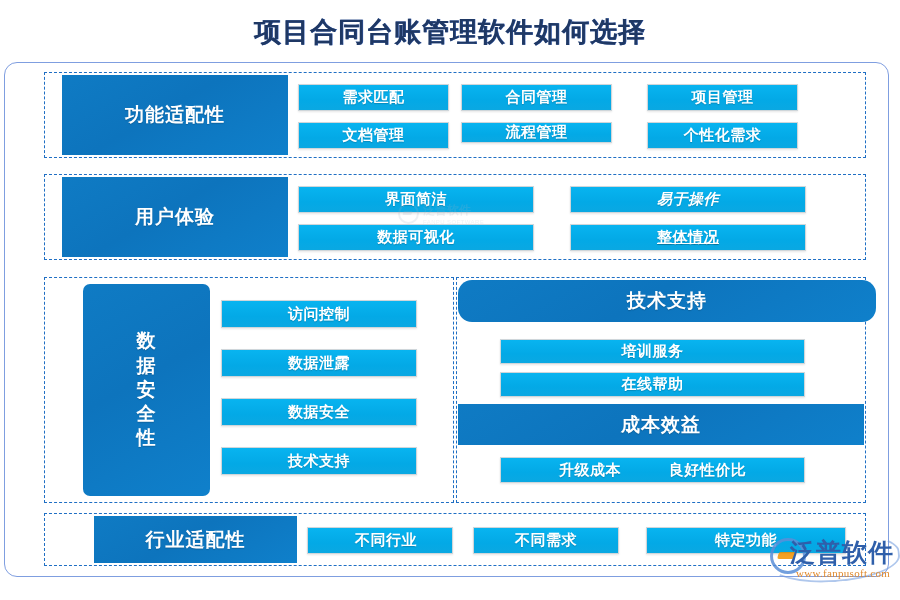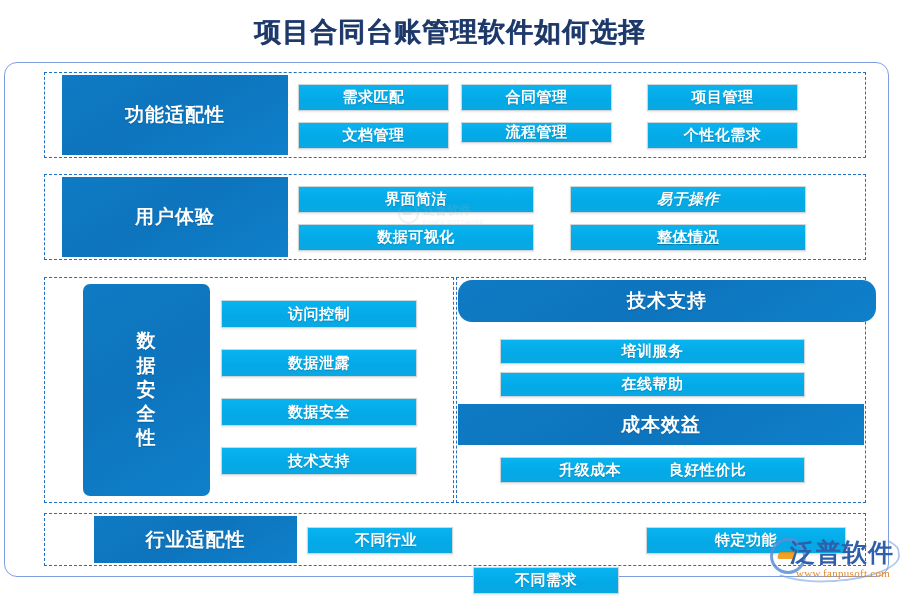--- a/index.html
+++ b/index.html
@@ -169,21 +169,21 @@
   <div class="chip two" style="left:500px;top:457px;width:305px;height:26px;">
     <span>升级成本</span>
     <span>良好性价比</span>
   </div>
 
   <div class="dash" style="left:44px;top:513px;width:822px;height:53px;">
   </div>
   <div class="hdr sq" style="left:94px;top:516px;width:203px;height:47px;font-size:19px;">行业适配性</div>
 
   <div class="chip" style="left:307px;top:527px;width:146px;height:27px;padding-left:12px;">不同行业</div>
-  <div class="chip" style="left:473px;top:527px;width:146px;height:27px;margin-top:40px;">不同需求</div>
+  <div class="chip" style="left:473px;top:527px;width:146px;height:27px;">不同需求</div>
   <div class="chip" style="left:646px;top:527px;width:200px;height:27px;">特定功能</div>
 
   <div class="wm-logo">
     <span class="swoosh"></span>
     <span class="ring"></span>
     <span class="brand">泛普软件</span>
     <span class="url">www.fanpusoft.com</span>
   </div>
 
 </div>

